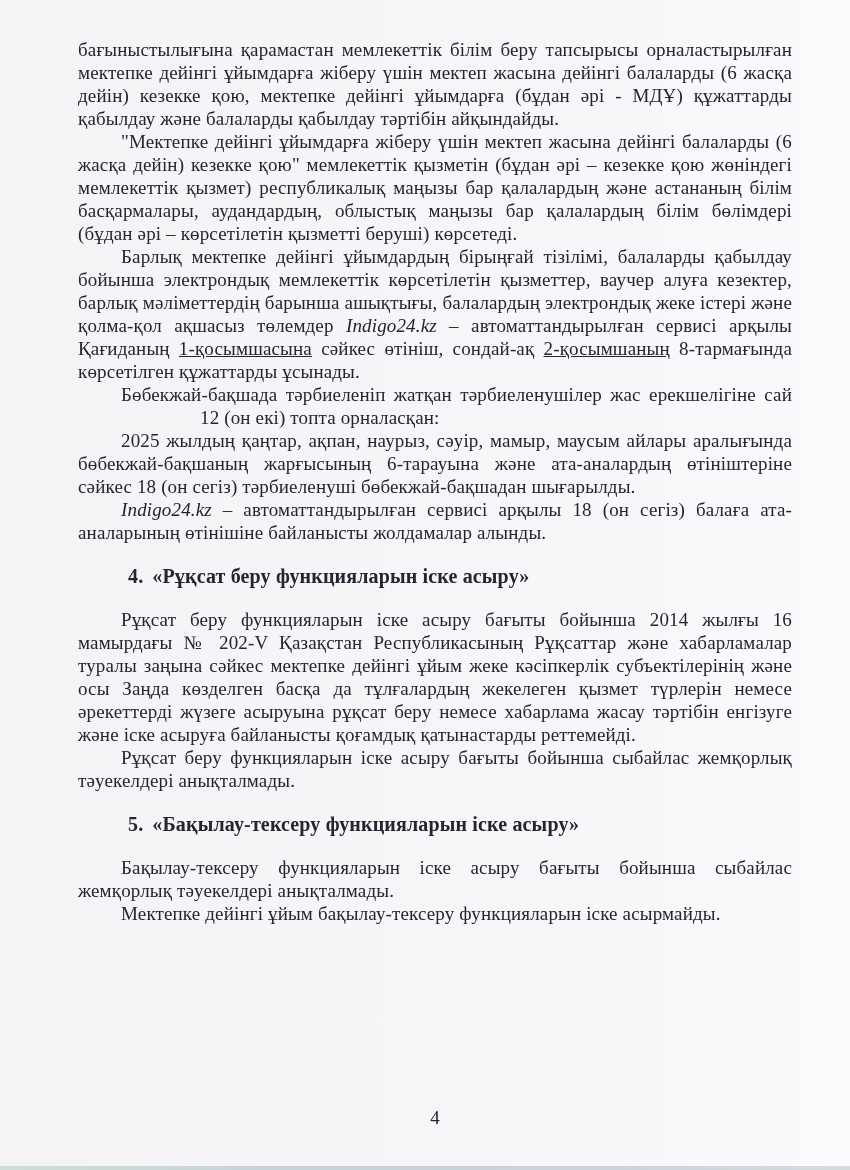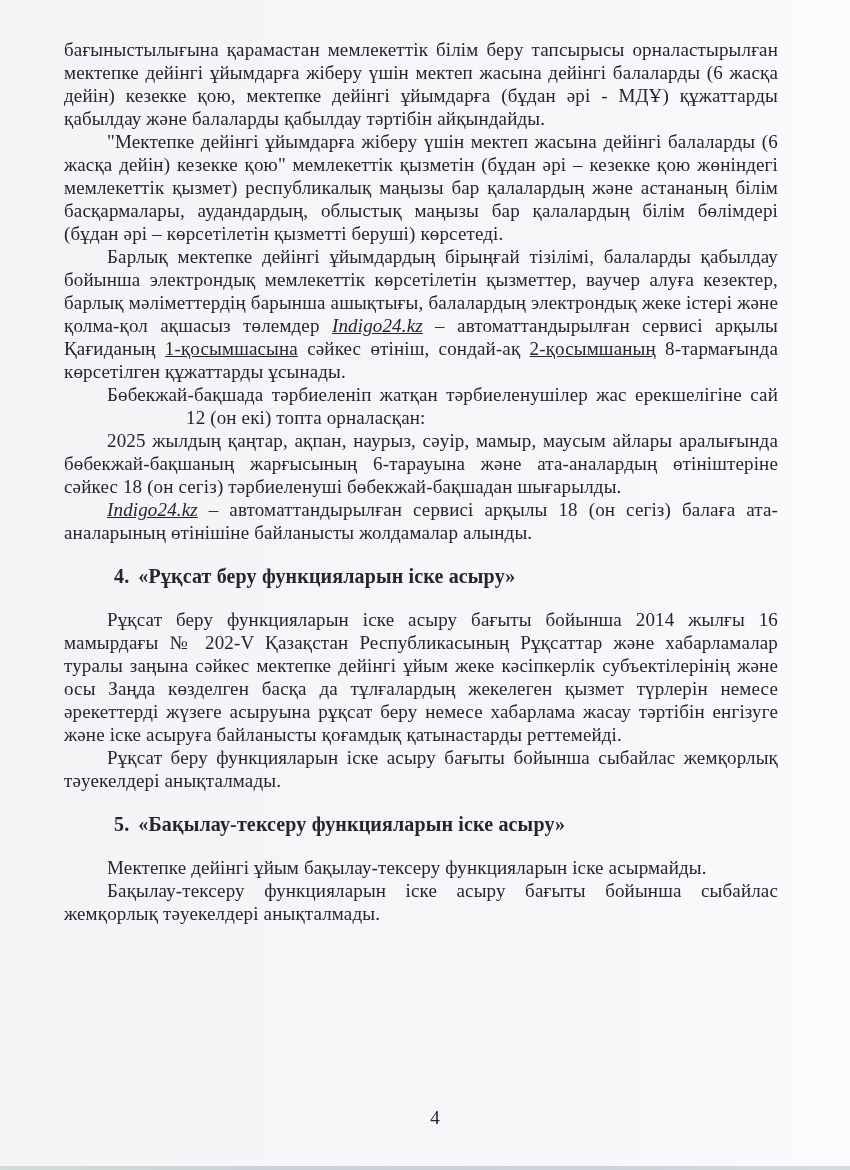--- a/index.html
+++ b/index.html
@@ -15,21 +15,21 @@
     position: relative;
     width: 850px;
     height: 1170px;
     overflow: hidden;
     background: linear-gradient(90deg, var(--paper-dark, #f4f4f7) 0%, var(--paper, #f7f7fa) 70%, #fbfbfd 100%);
     font-family: "Liberation Serif", serif;
     color: var(--ink, #23252f);
   }
   .content {
     position: absolute;
-    left: 64px;
+    left: 78px;
     top: 38px;
     width: 714px;
     font-size: 19px;
     line-height: 23px;
     text-align: justify;
     letter-spacing: 0.15px;
   }
   .para {
     margin: 0;
     text-indent: 43px;
@@ -38,21 +38,21 @@
     text-indent: 0;
   }
   .heading {
     margin: 21px 0 20px 0;
     font-size: 20px;
     line-height: 23px;
     font-weight: bold;
     text-align: left;
     text-indent: 50px;
   }
-  .italic { font-style: italic; text-decoration: underline; }
+  .italic { font-style: italic; }
   .underline { text-decoration: underline; }
   .gap { display: inline-block; }
   .footer {
     position: absolute;
     left: 78px;
     top: 1106px;
     width: 714px;
     text-align: center;
     font-size: 19px;
     line-height: 23px;
@@ -74,18 +74,18 @@
       <p class="para no-indent"><span>бағыныстылығына қарамастан мемлекеттік білім беру тапсырысы орналастырылған мектепке дейінгі ұйымдарға жіберу үшін мектеп жасына дейінгі балаларды (6 жасқа дейін) кезекке қою, мектепке дейінгі ұйымдарға (бұдан әрі - МДҰ) құжаттарды қабылдау және балаларды қабылдау тәртібін айқындайды.</span></p>
       <p class="para"><span>"Мектепке дейінгі ұйымдарға жіберу үшін мектеп жасына дейінгі балаларды (6 жасқа дейін) кезекке қою" мемлекеттік қызметін (бұдан әрі – кезекке қою жөніндегі мемлекеттік қызмет) республикалық маңызы бар қалалардың және астананың білім басқармалары, аудандардың, облыстық маңызы бар қалалардың білім бөлімдері (бұдан әрі – көрсетілетін қызметті беруші) көрсетеді.</span></p>
       <p class="para"><span>Барлық мектепке дейінгі ұйымдардың бірыңғай тізілімі, балаларды қабылдау бойынша электрондық мемлекеттік көрсетілетін қызметтер, ваучер алуға кезектер, барлық мәліметтердің барынша ашықтығы, балалардың электрондық жеке істері және қолма-қол ақшасыз төлемдер </span><span class="italic">Indigo24.kz</span><span> – автоматтандырылған сервисі арқылы Қағиданың </span><span class="underline">1-қосымшасына</span><span> сәйкес өтініш, сондай-ақ </span><span class="underline">2-қосымшаның</span><span> 8-тармағында көрсетілген құжаттарды ұсынады.</span></p>
       <p class="para"><span>Бөбекжай-бақшада тәрбиеленіп жатқан тәрбиеленушілер жас ерекшелігіне сай</span><span class="gap" style="width: 122px;"></span><span>12 (он екі) топта орналасқан:</span></p>
       <p class="para"><span>2025 жылдың қаңтар, ақпан, наурыз, сәуір, мамыр, маусым айлары аралығында бөбекжай-бақшаның жарғысының 6-тарауына және ата-аналардың өтініштеріне сәйкес 18 (он сегіз) тәрбиеленуші бөбекжай-бақшадан шығарылды.</span></p>
       <p class="para"><span class="italic">Indigo24.kz</span><span> – автоматтандырылған сервисі арқылы 18 (он сегіз) балаға ата-аналарының өтінішіне байланысты жолдамалар алынды.</span></p>
       <h3 class="heading"><span>4.</span><span class="gap" style="width: 9px;"></span><span>«Рұқсат беру функцияларын іске асыру»</span></h3>
       <p class="para"><span>Рұқсат беру функцияларын іске асыру бағыты бойынша 2014 жылғы 16 мамырдағы № 202-V Қазақстан Республикасының Рұқсаттар және хабарламалар туралы заңына сәйкес мектепке дейінгі ұйым жеке кәсіпкерлік субъектілерінің және осы Заңда көзделген басқа да тұлғалардың жекелеген қызмет түрлерін немесе әрекеттерді жүзеге асыруына рұқсат беру немесе хабарлама жасау тәртібін енгізуге және іске асыруға байланысты қоғамдық қатынастарды реттемейді.</span></p>
       <p class="para"><span>Рұқсат беру функцияларын іске асыру бағыты бойынша сыбайлас жемқорлық тәуекелдері анықталмады.</span></p>
       <h3 class="heading"><span>5.</span><span class="gap" style="width: 9px;"></span><span>«Бақылау-тексеру функцияларын іске асыру»</span></h3>
+      <p class="para"><span>Бақылау-тексеру функцияларын іске асыру бағыты бойынша сыбайлас жемқорлық тәуекелдері анықталмады.</span></p>
       <p class="para"><span>Мектепке дейінгі ұйым бақылау-тексеру функцияларын іске асырмайды.</span></p>
-      <p class="para"><span>Бақылау-тексеру функцияларын іске асыру бағыты бойынша сыбайлас жемқорлық тәуекелдері анықталмады.</span></p>
     </div>
   <div class="footer">4</div>
   <div class="bottom-edge"></div>
 </div>
 
 </body></html>

